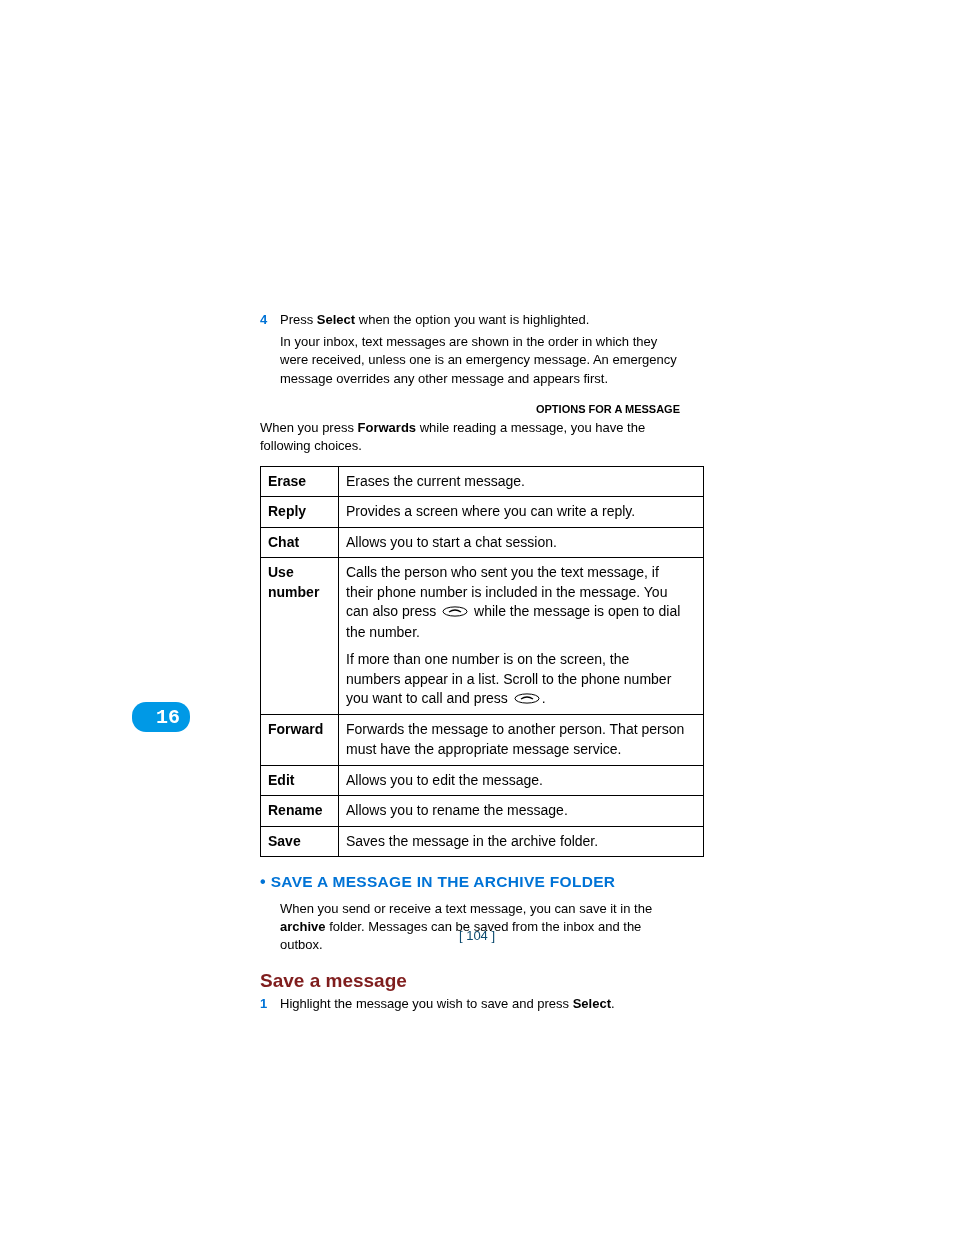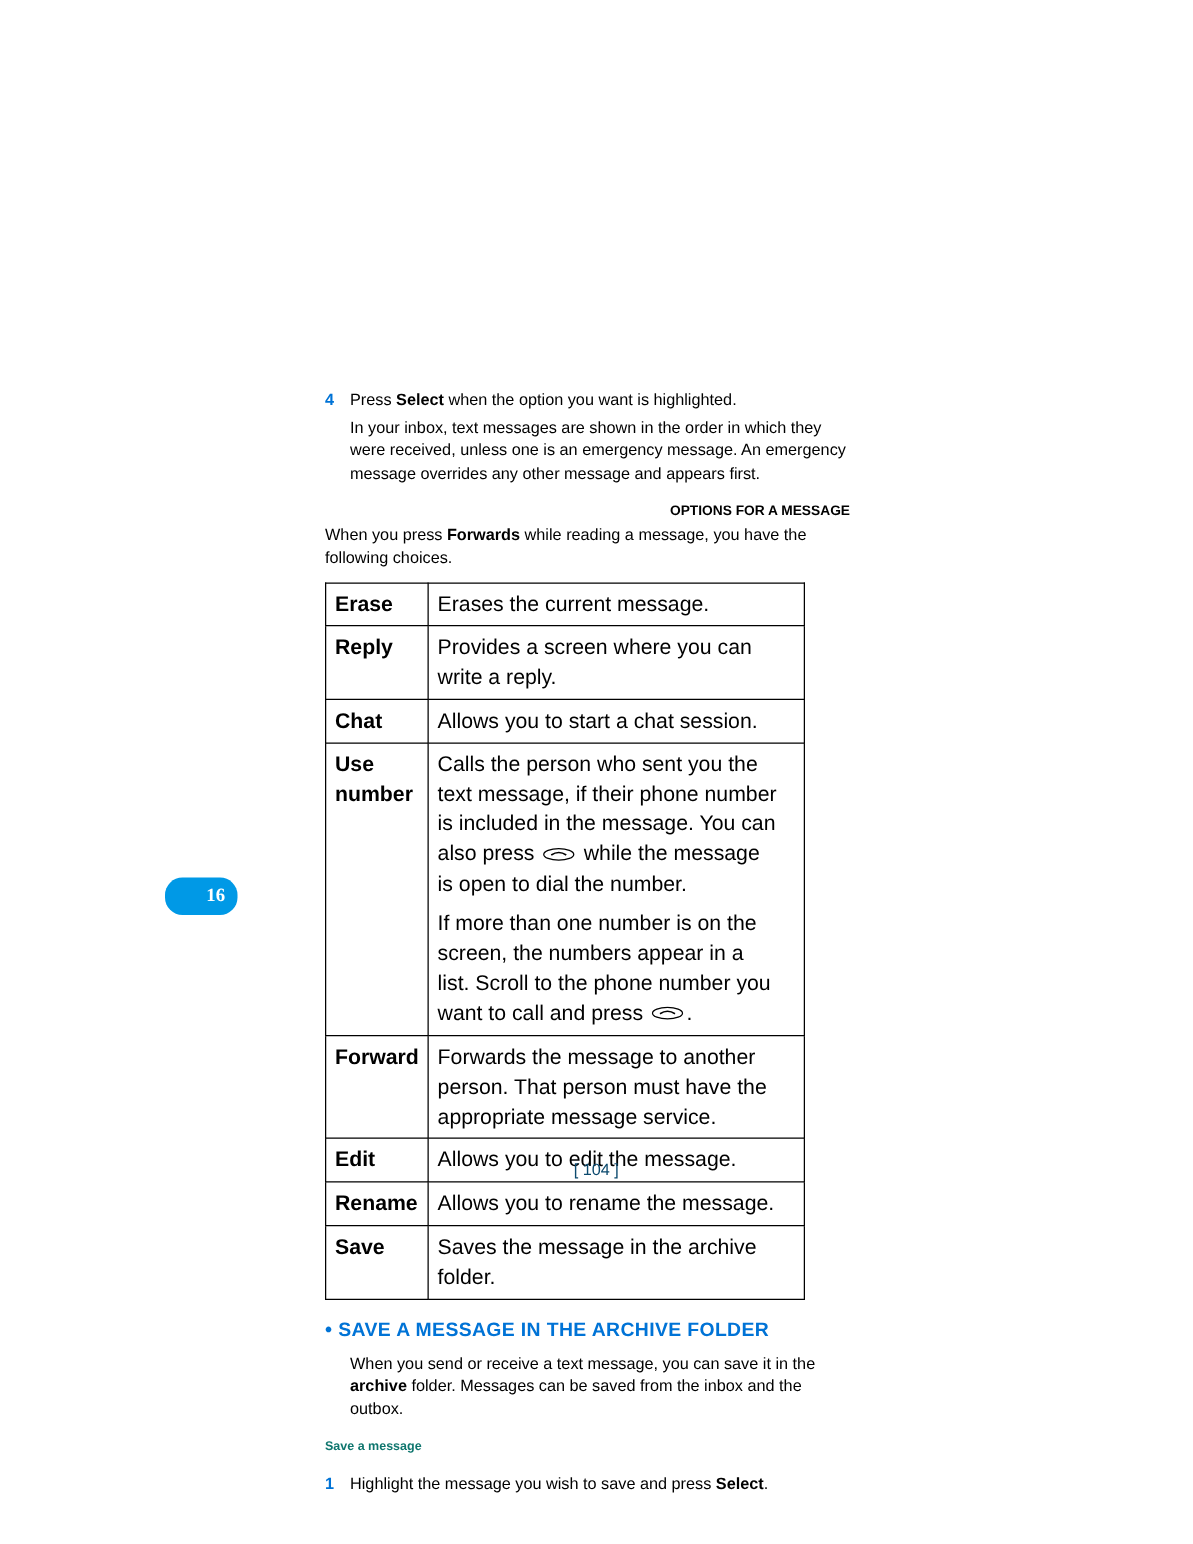--- a/index.html
+++ b/index.html
@@ -37,67 +37,67 @@
     font-weight: bold;
     font-size: 11px;
     margin-top: 14px;
     margin-bottom: 2px;
     margin-left: -20px;
     text-align: right;
   }
   .para { margin-left: -20px; margin-bottom: 10px; }
   table {
     border-collapse: collapse;
-    width: 384px;
+    width: 444px;
     margin-left: -20px;
     margin-top: 8px;
-    font-size: 17px;
+    font-size: 14px;
   }
   td {
     border: 1px solid #000;
     padding: 5px 7px;
     vertical-align: top;
   }
   td.opt-label { font-weight: bold; width: 78px; }
   .multi-para p { margin: 0 12px 8px 0; }
   .multi-para p:last-child { margin-bottom: 0; }
   .section-heading {
     color: #0073d6;
     font-weight: bold;
     font-size: 15.5px;
     margin-top: 14px;
     margin-bottom: 6px;
     margin-left: -20px;
     letter-spacing: 0.3px;
   }
   .bullet { font-size: 16px; }
   .sub-section {
-    color: #0f766e;
-    font-weight: bold;
-    font-size: 10px;
+    color: #7f1d1d;
+    font-weight: bold;
+    font-size: 19px;
     margin-top: 14px;
-    margin-bottom: 13px;
+    margin-bottom: 0;
     margin-left: -20px;
   }
   .chapter-tab {
     position: absolute;
     left: 132px;
     top: 702px;
     width: 58px;
     height: 30px;
     background: #0099e6;
     border-radius: 14px;
     color: #fff;
     font-weight: bold;
-    font-size: 15px;
+    font-size: 20px;
     display: flex;
     align-items: center;
     justify-content: flex-end;
     padding-right: 10px;
-    font-family: Liberation Serif, serif;
+    font-family: Liberation Mono, monospace;
   }
   .page-num {
     position: absolute;
     left: 0;
     top: 928px;
     width: 954px;
     text-align: center;
     color: #0c4a6e;
     font-size: 13px;
   }

